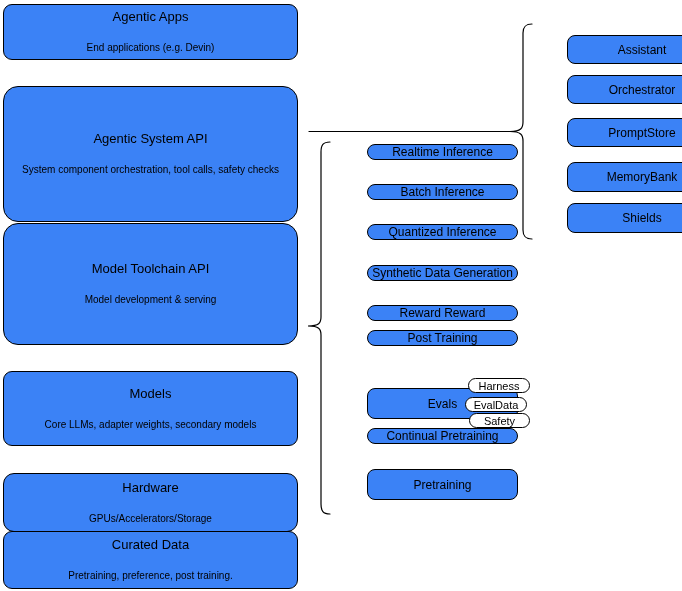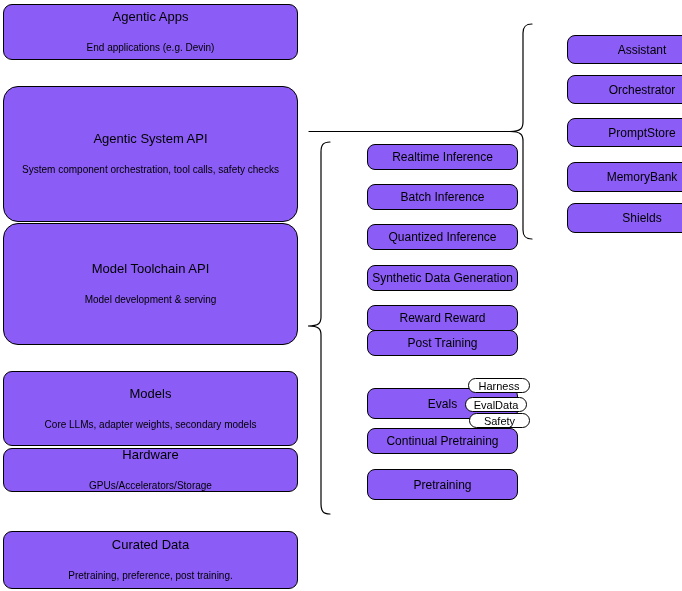--- a/index.html
+++ b/index.html
@@ -13,40 +13,40 @@
   }
   .overlay {
     position: absolute;
     left: 0; top: 0;
     width: 682px; height: 591px;
     pointer-events: none;
   }
   .box {
     position: absolute;
     box-sizing: border-box;
-    background: #8b5cf6;
+    background: #3b82f6;
     border: 1px solid #000000;
     display: flex;
     flex-direction: column;
     align-items: center;
     justify-content: center;
     text-align: center;
   }
   .left-box {
     left: 3px;
     width: 295px;
     border-radius: 9px;
   }
   .left-box.tall { border-radius: 15px; }
   .left-box .title { font-size: 13px; line-height: 16px; }
   .left-box .subtitle { font-size: 10px; line-height: 14px; margin-top: 16px; }
   .mid-box {
     left: 330px;
     width: 151px;
-    height: 26px;
+    height: 16px;
     border-radius: 8px;
     font-size: 12px;
   }
   .right-box {
     left: 530px;
     width: 150px;
     height: 29px;
     border-radius: 8px;
     font-size: 12px;
   }
@@ -92,21 +92,21 @@
   <div class="box left-box tall" style="top:223px; height:122px;">
     <div class="title">Model Toolchain API</div>
     <div class="subtitle">Model development &amp; serving</div>
   </div>
 
   <div class="box left-box" style="top:371px; height:75px;">
     <div class="title">Models</div>
     <div class="subtitle">Core LLMs, adapter weights, secondary models</div>
   </div>
 
-  <div class="box left-box" style="top:448px; height:44px;">
+  <div class="box left-box" style="top:473px; height:59px;border-radius:11px;">
     <div class="title">Hardware</div>
     <div class="subtitle">GPUs/Accelerators/Storage</div>
   </div>
 
   <div class="box left-box" style="top:531px; height:58px;">
     <div class="title">Curated Data</div>
     <div class="subtitle">Pretraining, preference, post training.</div>
   </div>
 
   <div class="box mid-box" style="top:144px;">

